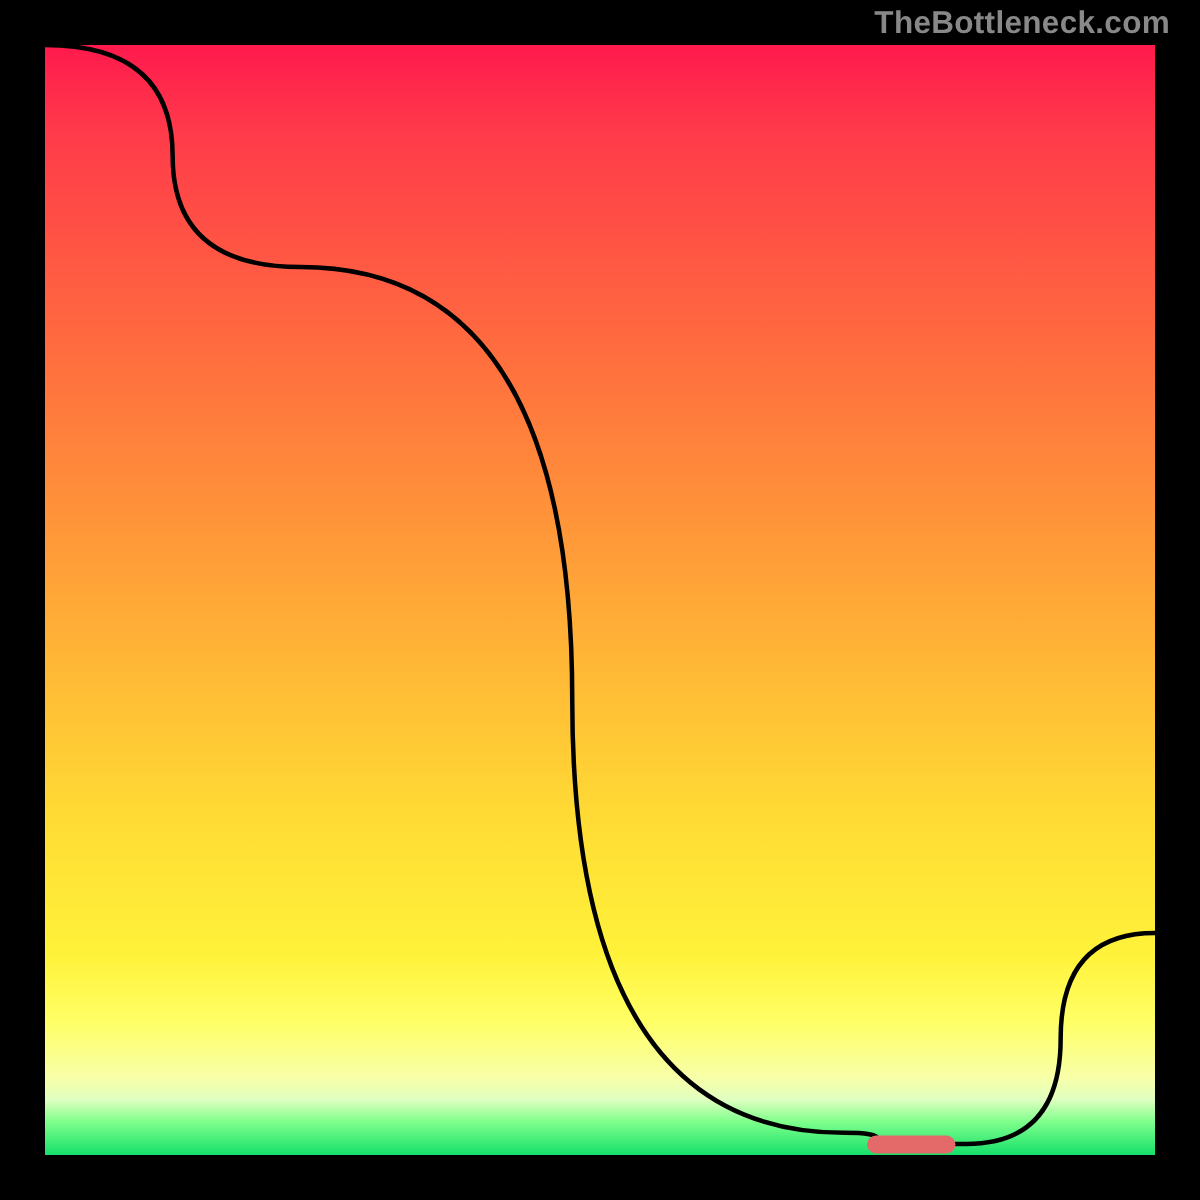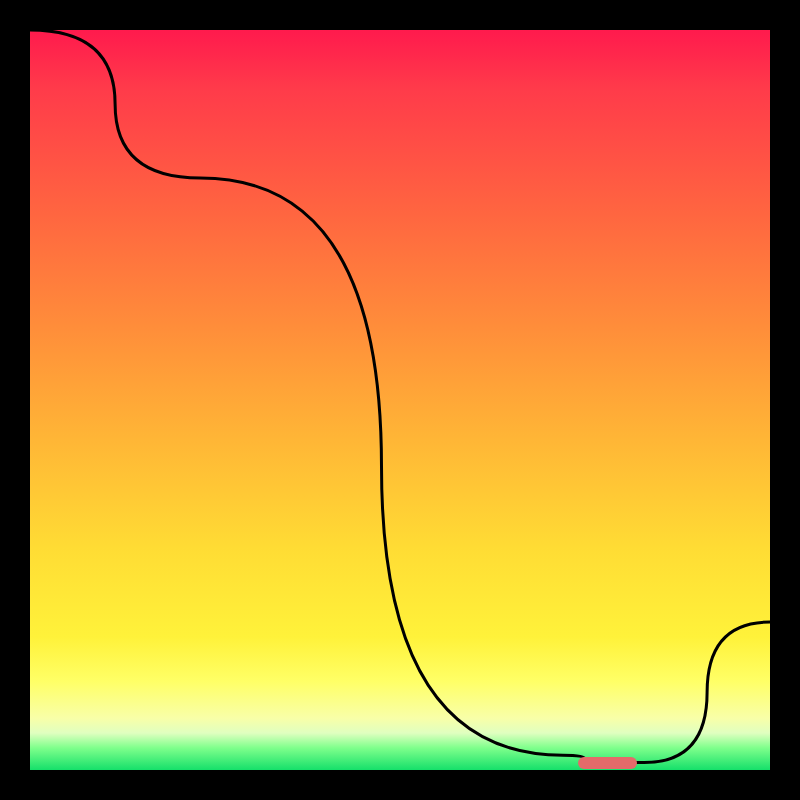--- a/index.html
+++ b/index.html
@@ -65,20 +65,21 @@
     position: absolute;
     background: #e46a6a;
     border-radius: 6px;
   }
 </style>
 </head>
 <body>
 
 <div class="stage">
 
+  <div class="watermark">TheBottleneck.com</div>
 
   <div class="plot">
     <div class="grad"></div>
 
     <svg class="curve" viewBox="0 0 740 740" preserveAspectRatio="none">
       <path id="curve-path" fill="none" stroke="#000000" stroke-width="3" d="M 0 0 Q 85.10000000000001 0 85.10000000000001 74 Q 85.10000000000001 148 170.20000000000002 148 Q 351.5 148 351.5 436.6 Q 351.5 725.2 532.8 725.2 Q 555 725.2 555 728.9000000000001 Q 555 732.6 577.2 732.6 Q 595.7 732.6 595.7 732.6 Q 595.7 732.6 614.1999999999999 732.6 Q 677.0999999999999 732.6 677.0999999999999 662.3 Q 677.0999999999999 592 740 592"></path>
     </svg>
 
     <div id="opt-pill" class="pill" style="left: 547.6px; width: 59.2px; top: 726.6px; height: 12px; background: rgb(228, 106, 106); border-radius: 6px;"></div>
   </div>

